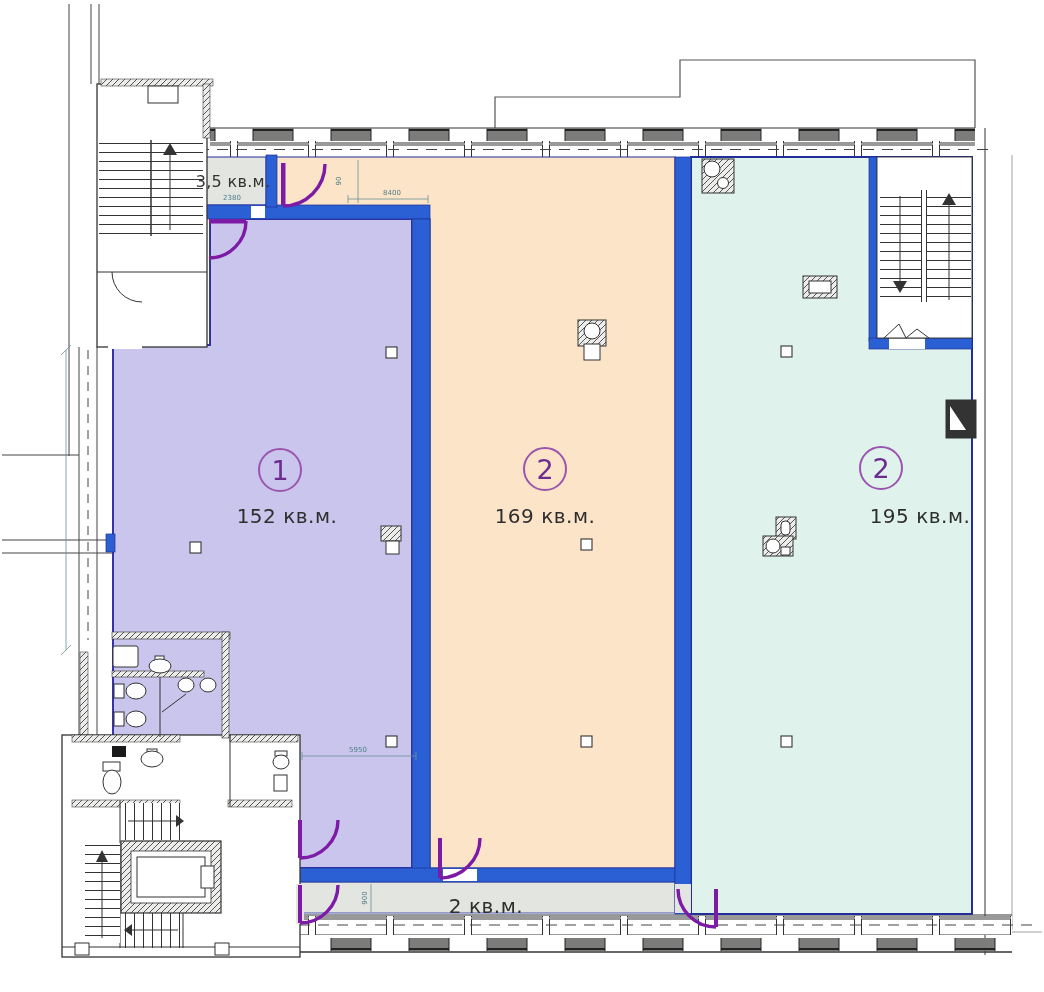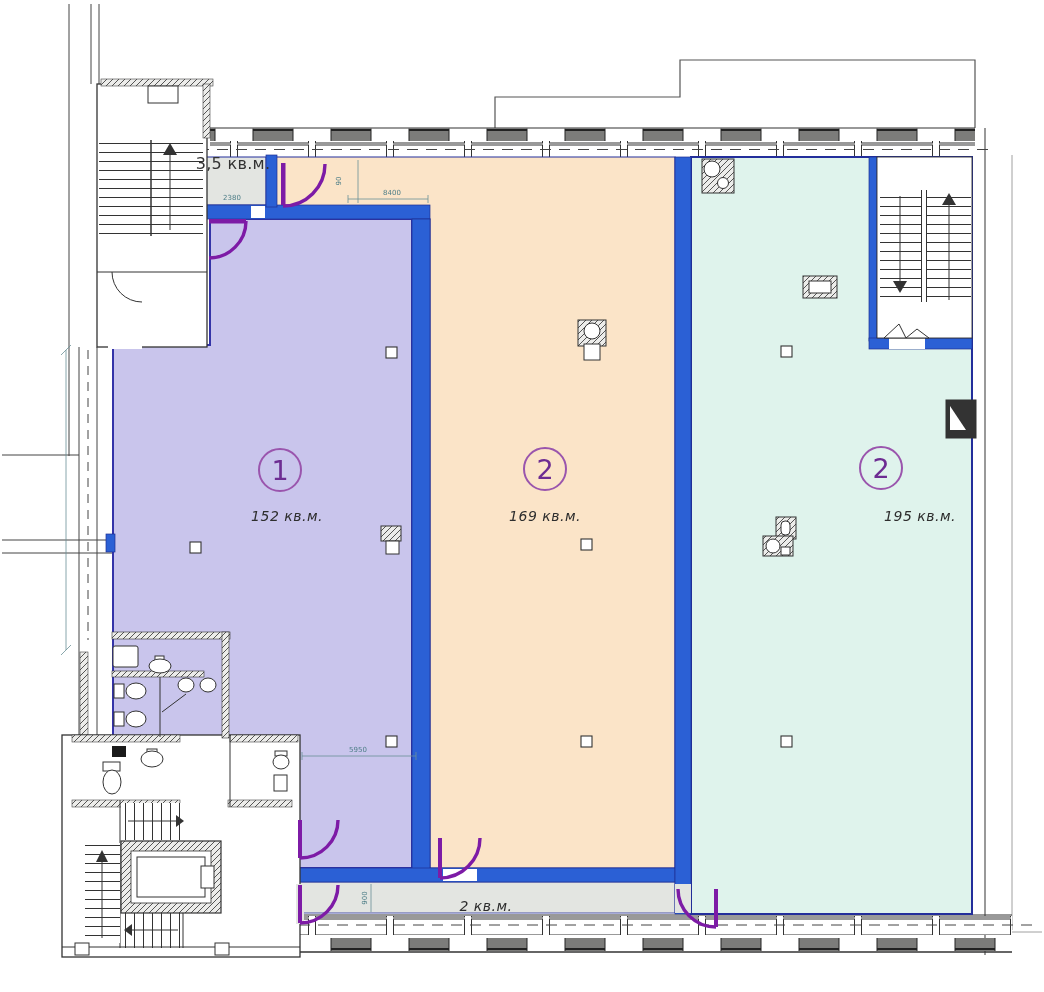--- a/index.html
+++ b/index.html
@@ -1,20 +1,20 @@
 <!DOCTYPE html>
 <html><head>
 <meta charset="utf-8">
 <style>
   html,body{margin:0;padding:0;background:#fff;}
   .plan{position:relative;width:1044px;height:992px;background:#fff;overflow:hidden;
         font-family:"DejaVu Sans",sans-serif;}
   .plan svg{position:absolute;left:0;top:0;}
   .lbl{position:absolute;transform:translate(-50%,-50%);color:#2e2e2e;white-space:nowrap;}
-  .area{font-size:14px;letter-spacing:.5px;font-style:italic;}
+  .area{font-size:20px;letter-spacing:.5px;}
   .area-sm{font-size:16px;letter-spacing:.3px;color:#333;}
   .circ{position:absolute;width:40px;height:40px;border:2.6px solid #9a55ad;border-radius:50%;
         display:flex;align-items:center;justify-content:center;font-size:27px;color:#6d2c92;
         transform:translate(-50%,-50%);}
   .dim{position:absolute;transform:translate(-50%,-50%);font-size:7px;color:#4f7f88;}
   .dim.rot{transform:translate(-50%,-50%) rotate(-90deg);}
 </style>
 </head>
 <body>
 
@@ -254,21 +254,21 @@
 
 <div class="circ" style="left:280px;top:470px;">1</div>
 <div class="lbl area" style="left:287px;top:516px;">152 кв.м.</div>
 
 <div class="circ" style="left:545px;top:469px;">2</div>
 <div class="lbl area" style="left:545px;top:516px;">169 кв.м.</div>
 
 <div class="circ" style="left:881px;top:468px;">2</div>
 <div class="lbl area" style="left:884px;top:516px;margin-left:36px;">195 кв.м.</div>
 
-<div class="lbl area-sm" style="left:233px;top:163px;text-align:right;">3,5 кв.м.</div>
+<div class="lbl area-sm" style="left:233px;top:181px;text-align:right;">3,5 кв.м.</div>
 <div class="lbl area" style="left:486px;top:906px;">2 кв.м.</div>
 
 <div class="dim" style="left:232px;top:198px;">2380</div>
 <div class="dim" style="left:392px;top:193px;">8400</div>
 <div class="dim rot" style="left:339px;top:181px;">90</div>
 <div class="dim" style="left:358px;top:750px;">5950</div>
 <div class="dim rot" style="left:365px;top:898px;">900</div>
 
 </div>
 

